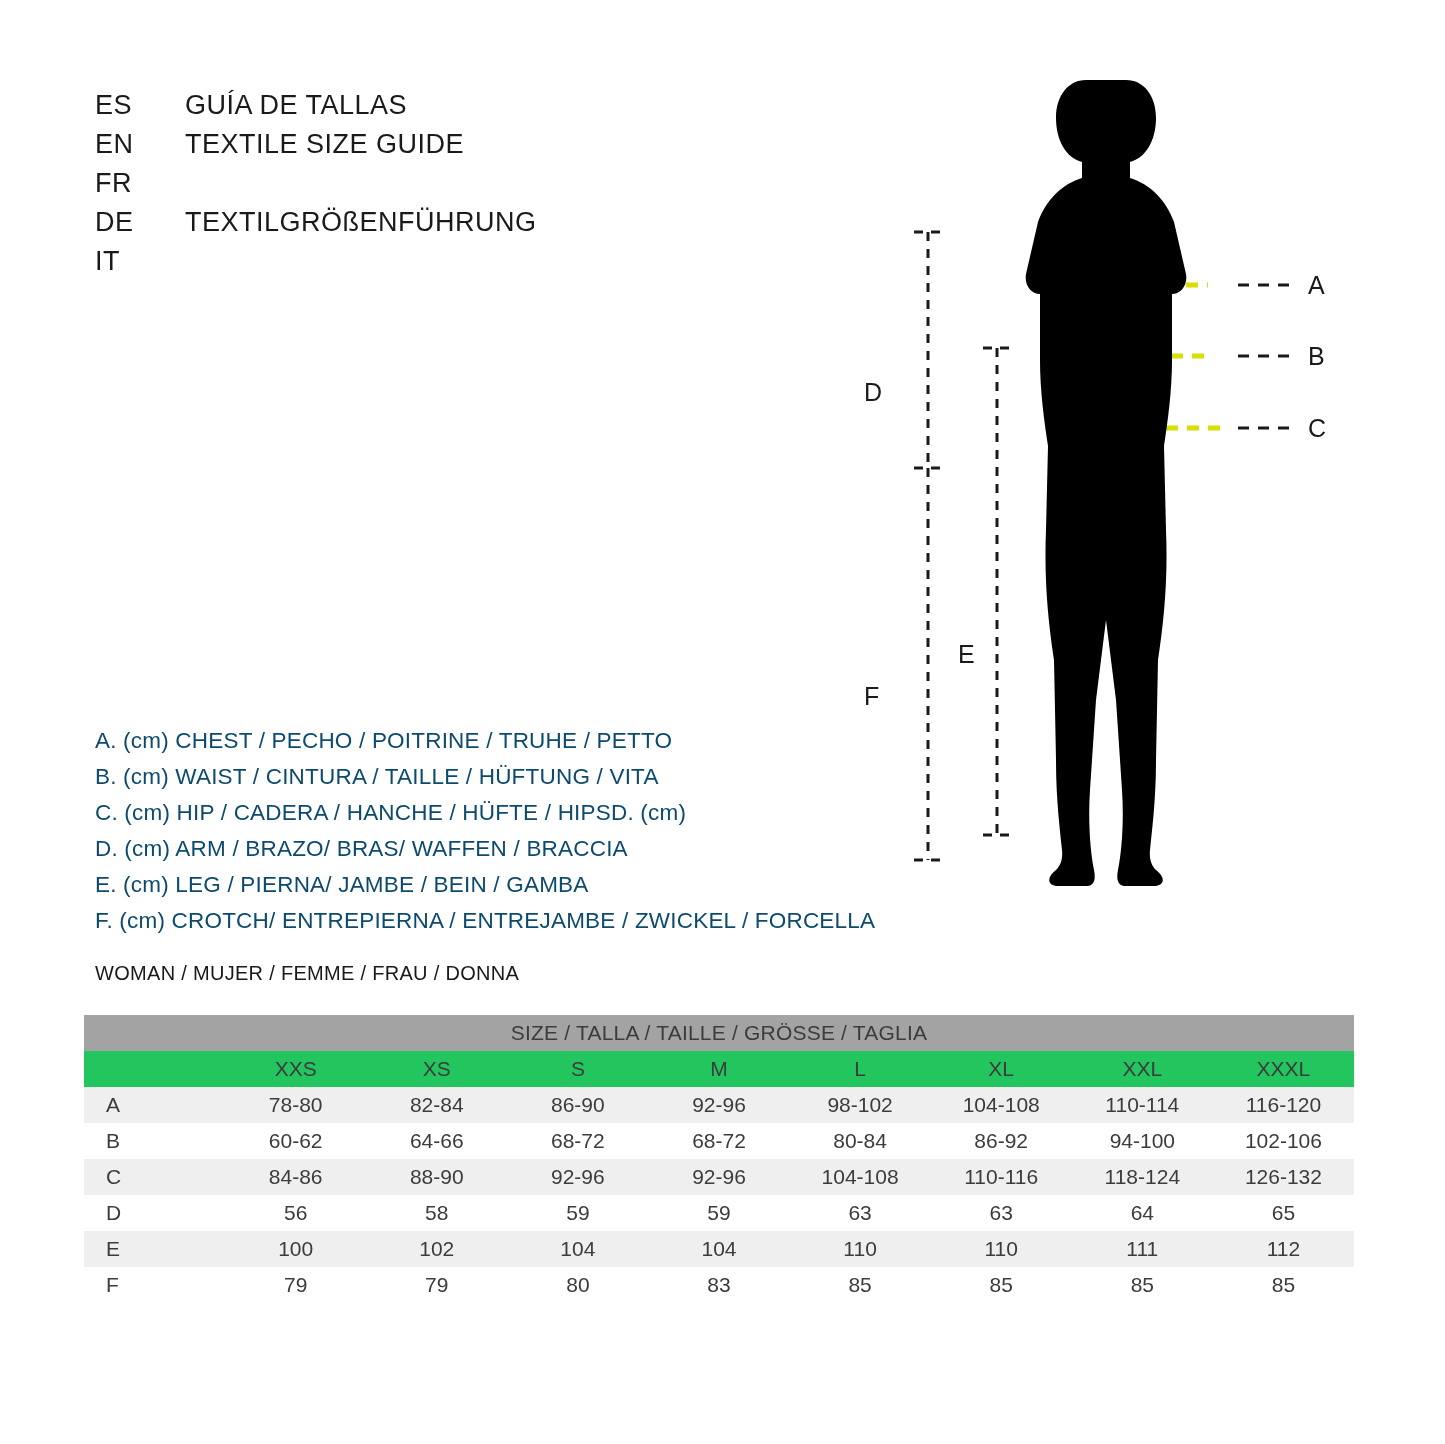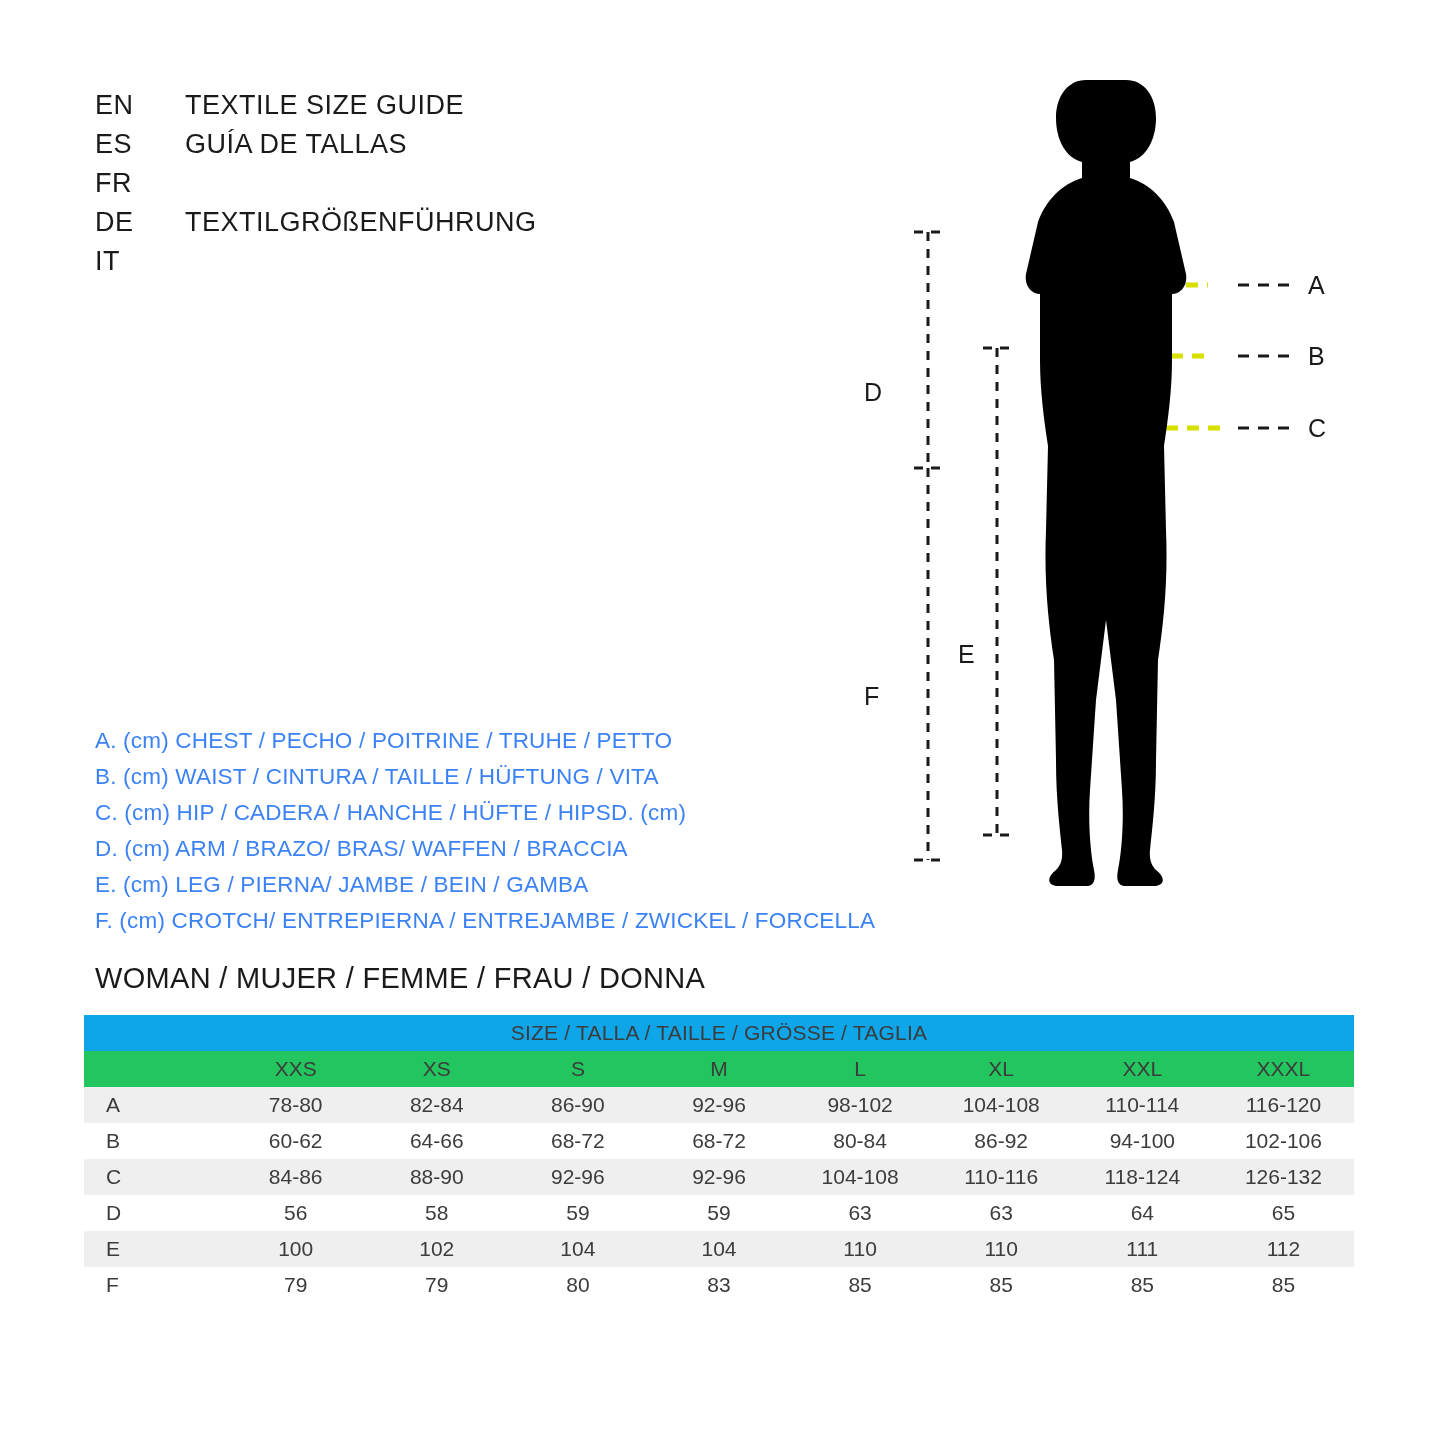--- a/index.html
+++ b/index.html
@@ -47,29 +47,29 @@
   
   .legend {
     position: absolute;
     left: 95px;
     top: 723px;
   }
   .legend-line {
     font-size: 22.5px;
     line-height: 36px;
     letter-spacing: 0.2px;
-    color: #3b82f6;
+    color: #0c4a6e;
     white-space: nowrap;
   }
 
   .gender-label {
     position: absolute;
     left: 95px;
     top: 962px;
-    font-size: 29px;
+    font-size: 20px;
     letter-spacing: 0.3px;
     color: #1a1a1a;
   }
 
   
   .table-wrap {
     position: absolute;
     left: 84px;
     top: 1015px;
     width: 1270px;
@@ -82,21 +82,21 @@
   table.size-table td, table.size-table th {
     text-align: center;
     font-weight: normal;
     font-size: 21px;
     color: #3c3c3c;
     padding: 0;
     height: 36px;
     vertical-align: middle;
   }
   .row-header-banner td {
-    background: #0ea5e9;
+    background: #a3a3a3;
     text-align: left;
     padding-left: 14px;
     font-size: 20px;
     color: #3c3c3c;
     height: 34px;
     letter-spacing: 0.2px;
     margin-left: 30px;
   }
   .col-label {
     width: 82px;
@@ -132,26 +132,26 @@
     color: #1a1a1a;
   }
 </style>
 </head>
 <body>
 
 <div class="page">
 
   <div class="titles">
     <div class="title-row">
+      <span class="title-lang">ES</span>
+      <span class="title-text">GUÍA DE TALLAS</span>
+    </div>
+    <div class="title-row">
       <span class="title-lang">EN</span>
       <span class="title-text">TEXTILE SIZE GUIDE</span>
-    </div>
-    <div class="title-row">
-      <span class="title-lang">ES</span>
-      <span class="title-text">GUÍA DE TALLAS</span>
     </div>
     <div class="title-row">
       <span class="title-lang">FR</span>
     </div>
     <div class="title-row">
       <span class="title-lang">DE</span>
       <span class="title-text">TEXTILGRÖßENFÜHRUNG</span>
     </div>
     <div class="title-row">
       <span class="title-lang">IT</span>

